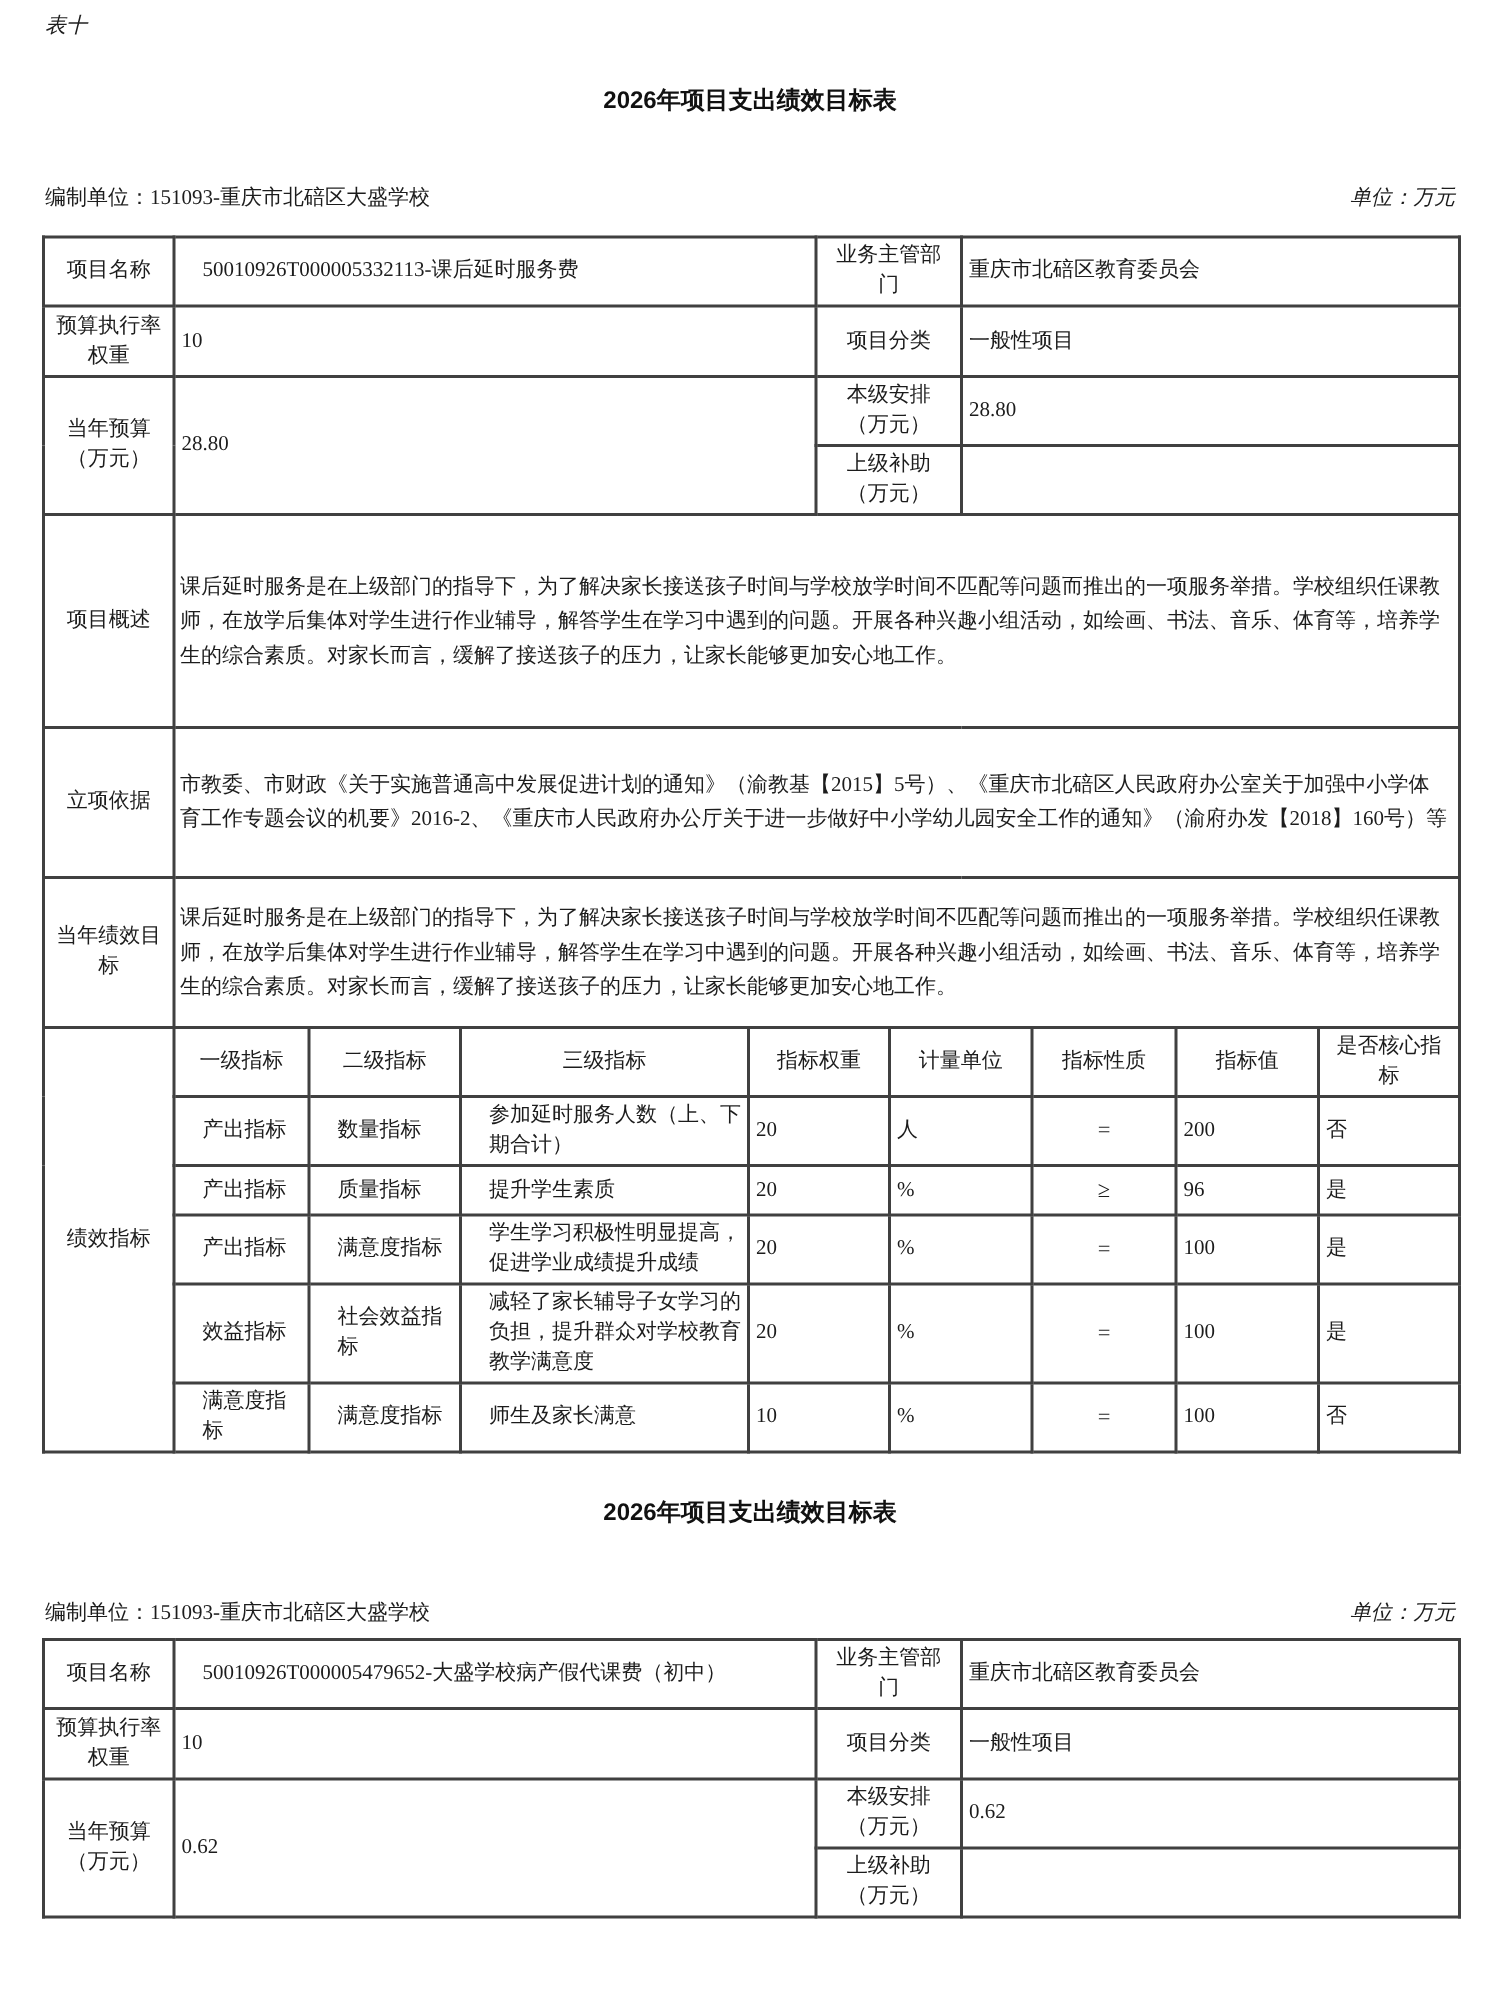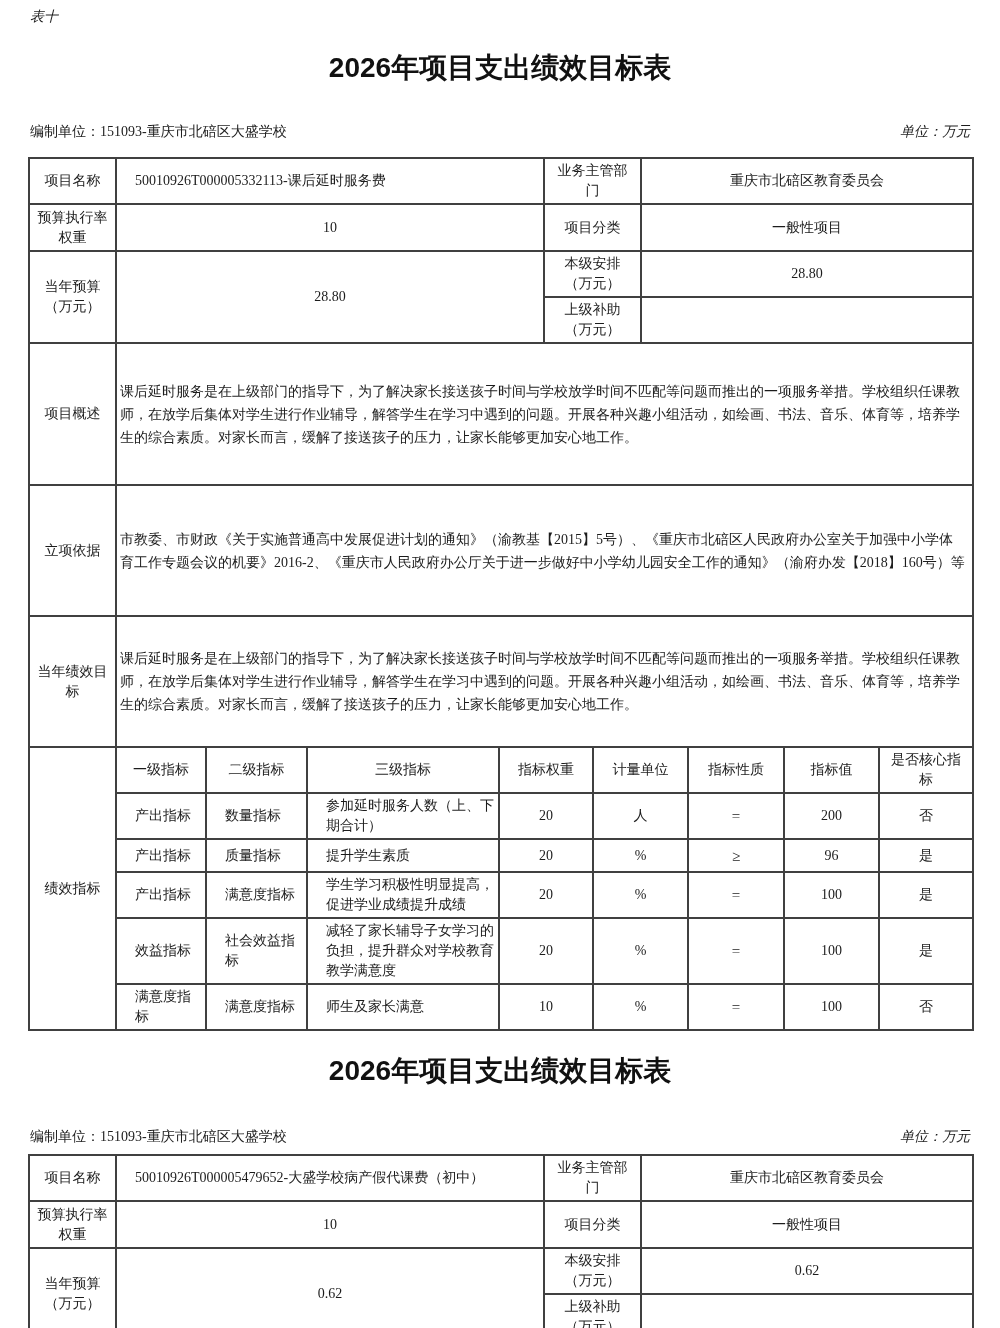--- a/index.html
+++ b/index.html
@@ -9,21 +9,21 @@
     background:#ffffff; color:#1c1c1c;
     font-family:"Liberation Serif","DejaVu Serif",serif;
   }
   .corner {
     padding-top:8px; margin-left:30px;
     font-size:14px; font-style:italic;
   }
   .title {
     margin:28px 0 0 0; text-align:center;
     font-family:"Liberation Sans","DejaVu Sans",sans-serif;
-    font-size:28px; font-weight:700; line-height:27px; color:#111;
+    font-size:16px; font-weight:700; line-height:27px; color:#111;
   }
   .meta {
     display:flex; align-items:flex-start;
     margin:42px 30px 0 30px; font-size:14px;
   }
   .meta2 { margin-top:44px; }
   .meta .org-value { margin-left:0; }
   .meta .unit-note { margin-left:auto; font-style:italic; }
 
   table.tbl {
@@ -32,31 +32,31 @@
   }
   table.ind { margin-top:-2px; }
   table.tbl2 { margin-top:8px; }
   td {
     border:2px solid #404040;
     font-size:14px; line-height:20px;
     padding:2px 4px; vertical-align:middle;
     overflow:hidden; word-break:break-all;
   }
   td.lab { text-align:center; white-space:pre-line; }
-  td.ctr { text-align:center; }
+  td.ctr { }
   td.lft { text-align:left; padding-left:18px; }
   td.txt { text-align:left; line-height:23px; padding:4px 6px 4px 3px;margin-left:24px; }
   td.nat { text-align:center; font-size:15px; }
 
   col.w1{width:87px} col.w2{width:428px} col.w3{width:97px} col.w4{width:332px}
   col.iw1{width:87px} col.iw2{width:90px} col.iw3{width:101px} col.iw4{width:192px}
   col.iw5{width:94px} col.iw6{width:95px} col.iw7{width:96px} col.iw8{width:95px} col.iw9{width:94px}
 
   tr.h41{height:41px} tr.h47{height:47px} tr.h44{height:44px} tr.h45{height:45px}
-  tr.h142{height:142px} tr.h140{height:131px}
+  tr.h142{height:142px} tr.h140{height:100px}
   tr.h42{height:42px} tr.h43{height:43px} tr.h33{height:33px} tr.h64{height:64px} tr.h35{height:38px}
   .ttl2 { margin-top:26px; }
 </style>
 </head>
 <body>
 
 <div class="corner">表十</div>
 
 <div>
   <div class="title">2026年项目支出绩效目标表</div>

